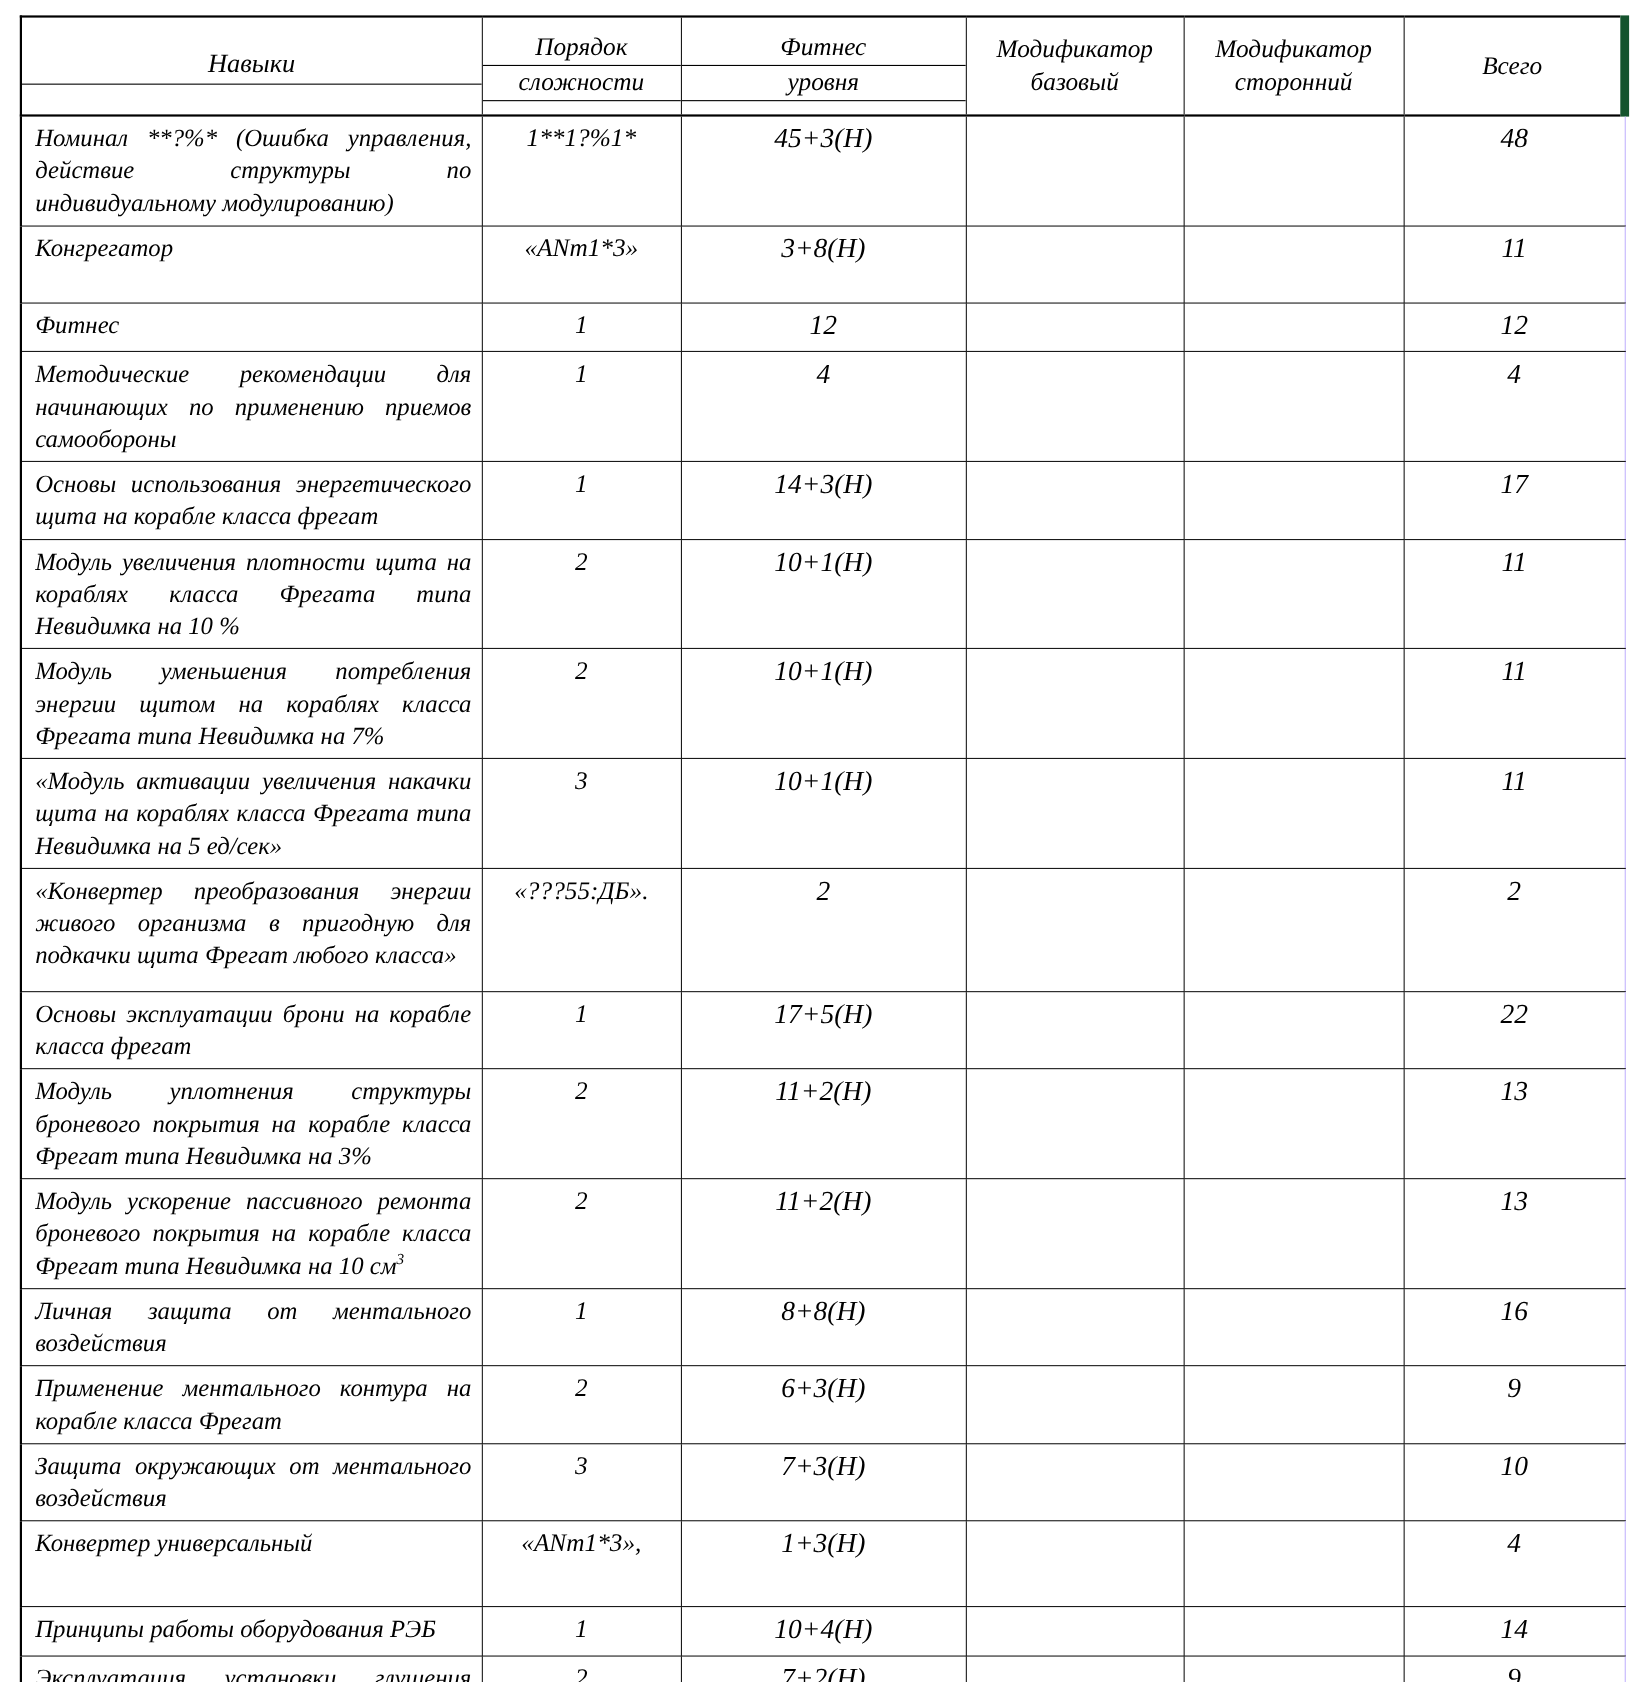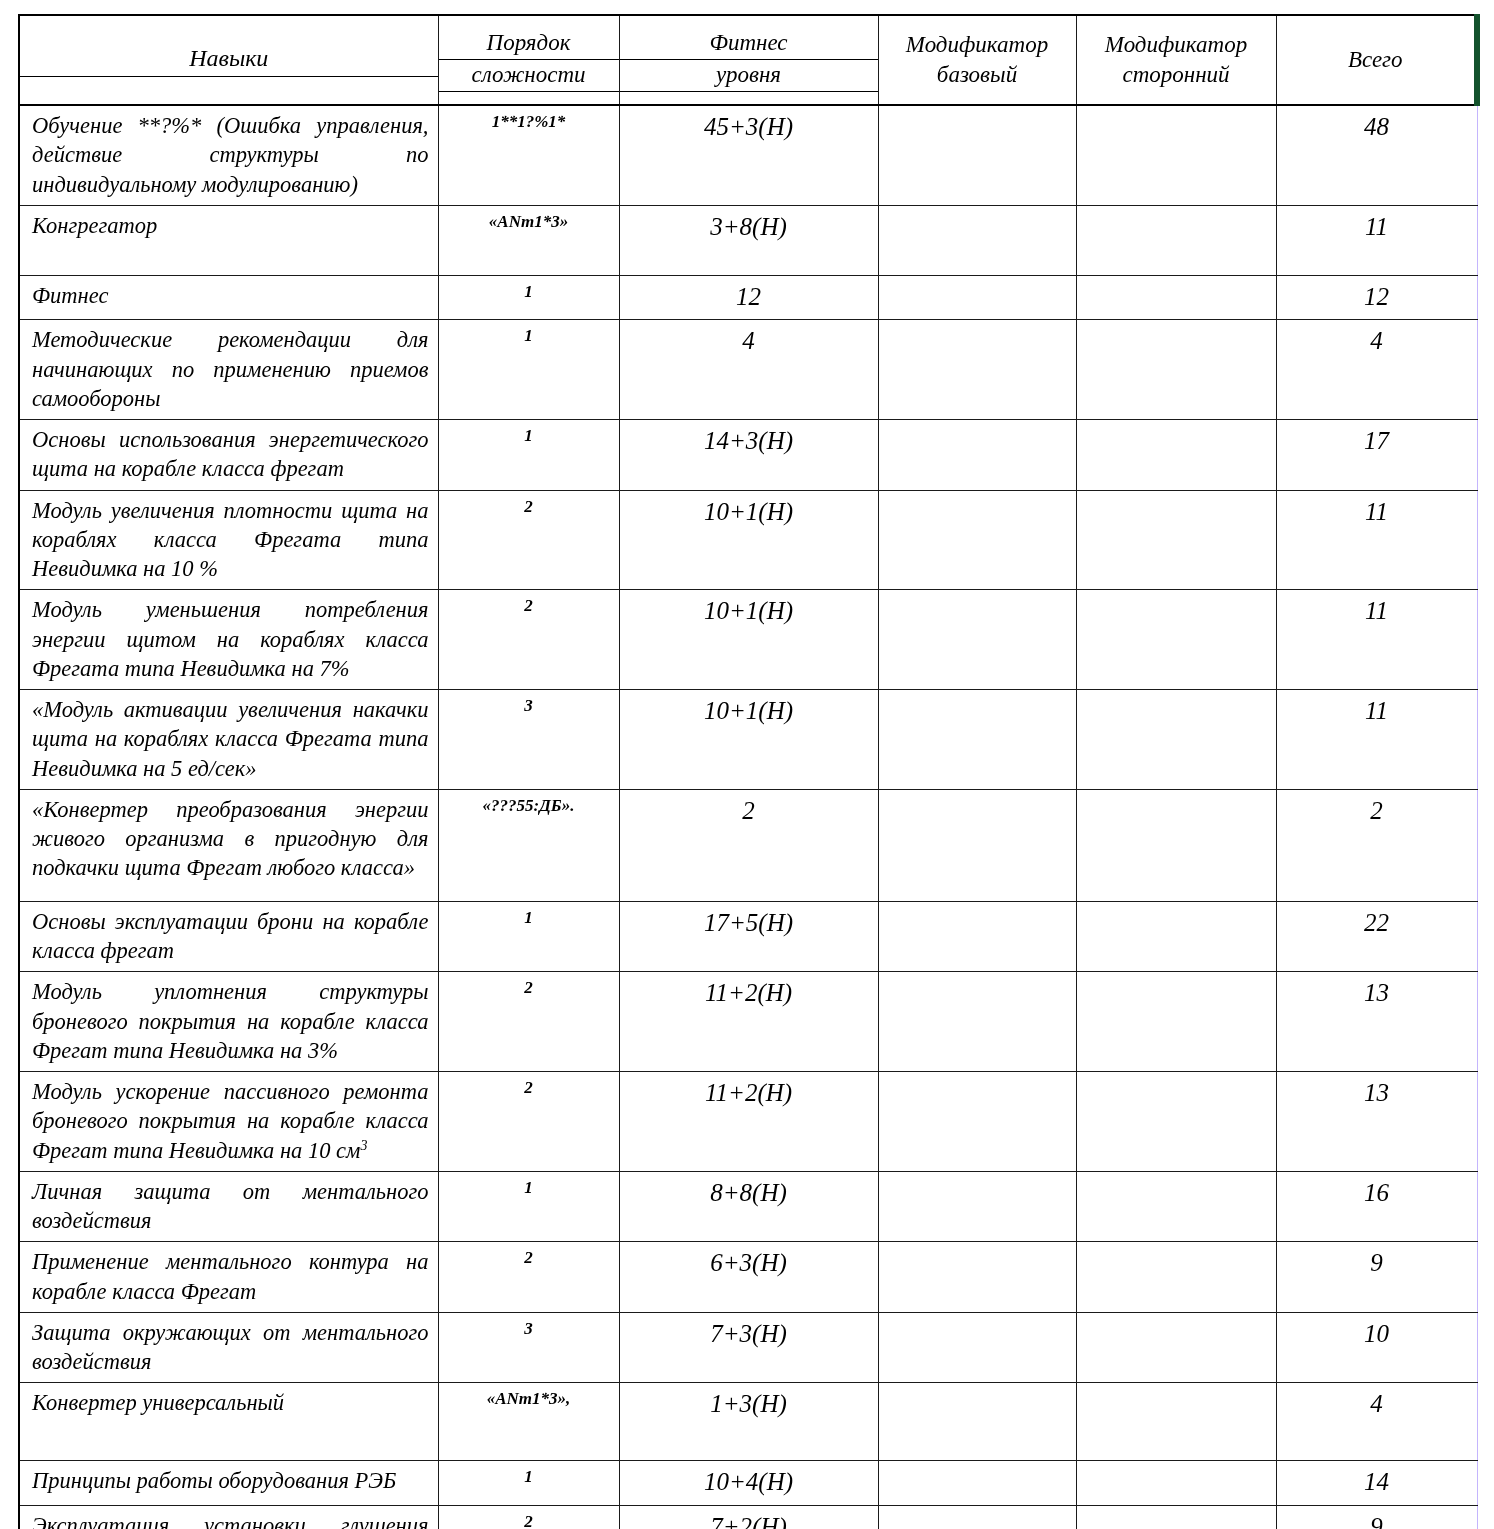--- a/index.html
+++ b/index.html
@@ -56,21 +56,21 @@
     border-top: 2px solid #000000;
     border-bottom: 2px solid #000000;
     height: 88px;
     vertical-align: middle;
     text-align: center;
   }
   thead tr.header-row th.th-skill {
     border-left: 2px solid #000000;
   }
   thead tr.header-row th.th-total {
-    border-right: 6px solid #14532d;
+    border-right: 8px solid #14532d;
   }
 
   .hdr-underline {
     display: inline-block;
     font-style: italic;
     font-size: 23px;
     line-height: 1.30;
     border-bottom: 1px solid #000000;
     padding-bottom: 1px;
   }
@@ -107,21 +107,21 @@
     text-align: center;
     padding: 5px 6px 6px 6px;
   }
   tbody td.cell-total {
     border-right: 1px solid #c4b5fd;
   }
   tbody tr:last-child td {
     border-bottom: 2px solid #000000;
   }
 
-  tbody td.cell-order   { font-size: 17px; font-weight: bold; }
+  tbody td.cell-order   { font-size: 23px; }
   tbody td.cell-nominal { font-size: 25px; }
   tbody td.cell-total   { font-size: 25px; }
 
   
   .upright { font-style: normal; }
 
   sup { font-size: 0.62em; vertical-align: super; line-height: 0; }
 
   
   .pad-sm { display: block; height: 26px; }
@@ -192,21 +192,21 @@
             <div class="hdr-two-line">
               <span>
                 <span class="hdr-plain">Всего</span>
               </span>
             </div>
           </th>
       </tr>
     </thead>
     <tbody id="table-body">
         <tr style="height: 82px;">
-          <td class="cell-skill">Обучение **?%* (Ошибка управления, действие структуры по индивидуальному модулированию)</td>
+          <td class="cell-skill">Номинал **?%* (Ошибка управления, действие структуры по индивидуальному модулированию)</td>
           <td class="cell-order">1**1?%1*</td>
           <td class="cell-nominal">45+3(Н)</td>
           <td class="cell-modbase"></td>
           <td class="cell-modext"></td>
           <td class="cell-total">48</td>
         </tr>
         <tr style="height: 70px;">
           <td class="cell-skill">Конгрегатор<span class="pad-sm"></span></td>
           <td class="cell-order">«ANm1*3»</td>
           <td class="cell-nominal">3+8(Н)</td>

